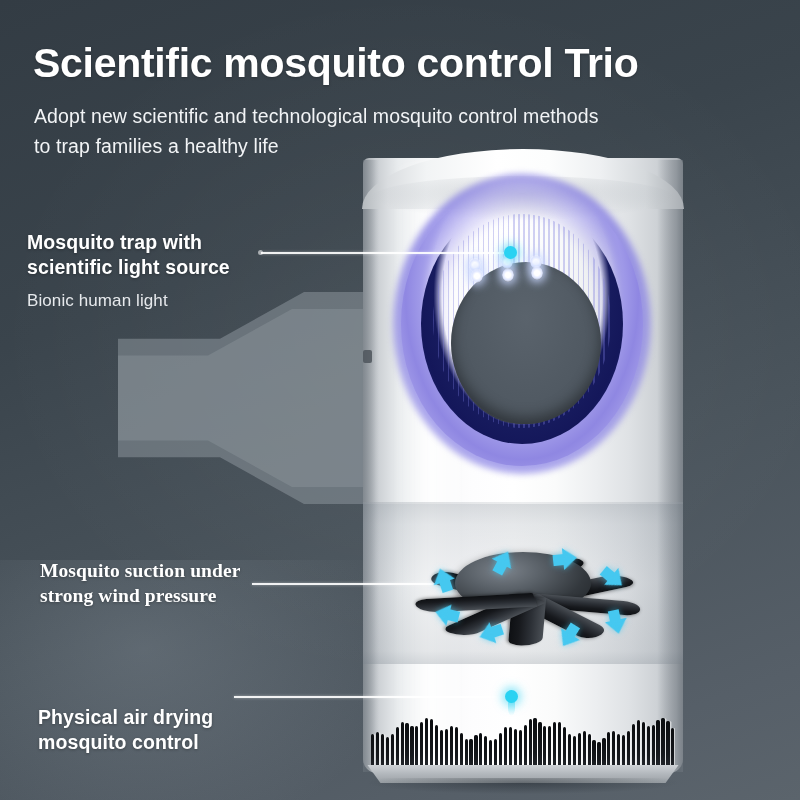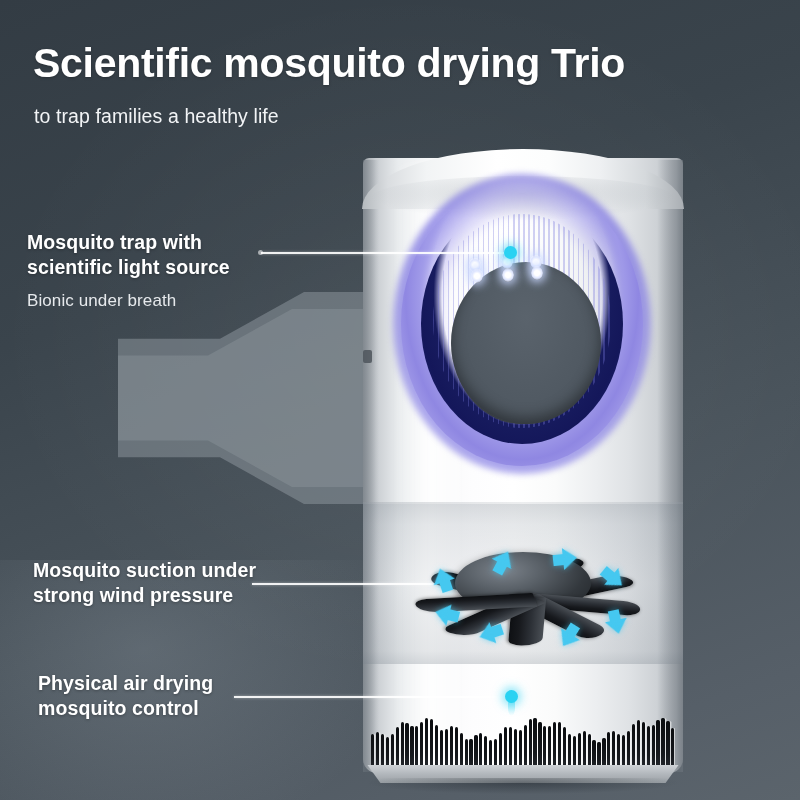--- a/index.html
+++ b/index.html
@@ -303,22 +303,23 @@
 
 <div id="stage">
 
   <div class="bg-base"></div>
   <div class="bg-vignette"></div>
   <div class="deco-bowtie"></div>
   <div class="deco-bowtie-2"></div>
   <div class="deco-soft-left"></div>
 
   <div class="headline">
-    <div class="title">Scientific mosquito drying Trio</div>
+    <div class="title">Scientific mosquito control Trio</div>
     <div class="subtitle">
+      <div>Adopt new scientific and technological mosquito control methods</div>
       <div>to trap families a healthy life</div>
     </div>
   </div>
 
   <div id="product">
     <div class="body-shell"></div>
     <div class="body-edge-left"></div>
     <div class="body-edge-right"></div>
     <div class="body-hilite"></div>
     <div class="top-cap"></div>
@@ -450,33 +451,33 @@
         <div class="slot" style="height: 46.6px;"></div>
         <div class="slot" style="height: 39.9px;"></div>
       </div>
     <div class="base-plinth"></div>
     <div class="base-shadow"></div>
   </div>
 
   <div class="callout" style="left:27px; top:230px;">
     <div class="c-title">Mosquito trap with
 scientific light source</div>
-    <div class="c-sub">Bionic under breath</div>
+    <div class="c-sub">Bionic human light</div>
   </div>
   <div class="lead-origin-dot" style="left:258px; top:250px;"></div>
   <div class="lead-line" style="left:261px; top:252px; width:248px;"></div>
   <div class="lead-dot" style="left:504px; top:246px;"></div>
 
-  <div class="callout" style="left:33px; top:558px;">
+  <div class="callout" style="left:40px; top:558px;font-family:Liberation Serif, serif;">
     <div class="c-title">Mosquito suction under
 strong wind pressure</div>
   </div>
   <div class="lead-line" style="left:252px; top:583px; width:258px;"></div>
   <div class="lead-dot" style="left:505px; top:577px;"></div>
 
-  <div class="callout" style="left:38px; top:671px;">
+  <div class="callout" style="left:38px; top:705px;">
     <div class="c-title">Physical air drying
 mosquito control</div>
   </div>
   <div class="lead-line" style="left:234px; top:696px; width:276px;"></div>
   <div class="lead-dot with-tail" style="left:505px; top:690px;"></div>
 
 </div>
 
 </body></html>

